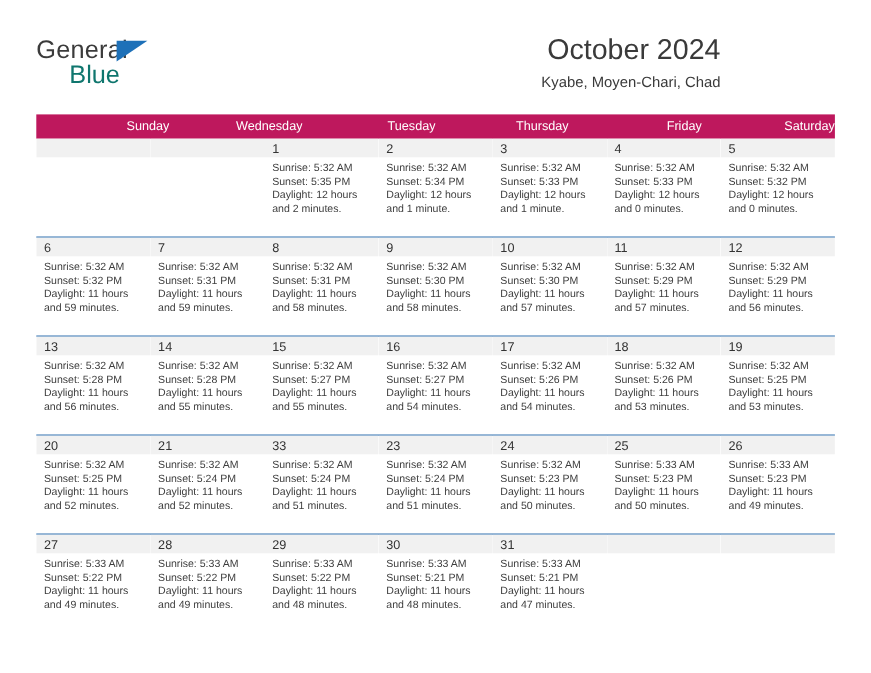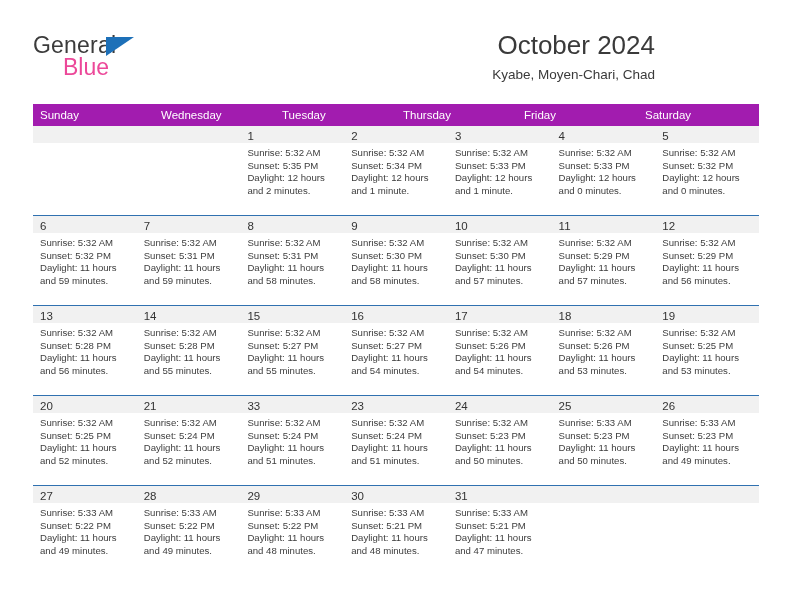--- a/index.html
+++ b/index.html
@@ -52,21 +52,21 @@
     width: 0;
     height: 0;
     border-left: 28px solid #1d70b8;
     border-bottom: 19px solid transparent;
   }
   .brand-blue {
     position: absolute;
     left: 30px;
     top: 22px;
     font-size: 23px;
-    color: #ec4899;
+    color: #0f766e;
     line-height: 26px;
   }
 
   .title-block {
     position: absolute;
     right: 0;
     top: 0;
     text-align: right;
   }
   .cal-title {
@@ -87,22 +87,23 @@
 
   
   .calendar {
     position: absolute;
     left: 33px;
     top: 104px;
     width: 726px;
   }
   .weekday-row {
     display: flex;
-    background: #a21caf;
+    background: #be185d;
     height: 22px;
+    text-align: right;
   }
   .weekday-cell {
     flex: 1 1 0;
     color: #ffffff;
     font-size: 11.5px;
     line-height: 22px;
     padding-left: 7px;
     box-sizing: border-box;
     white-space: nowrap;
     overflow: hidden;

